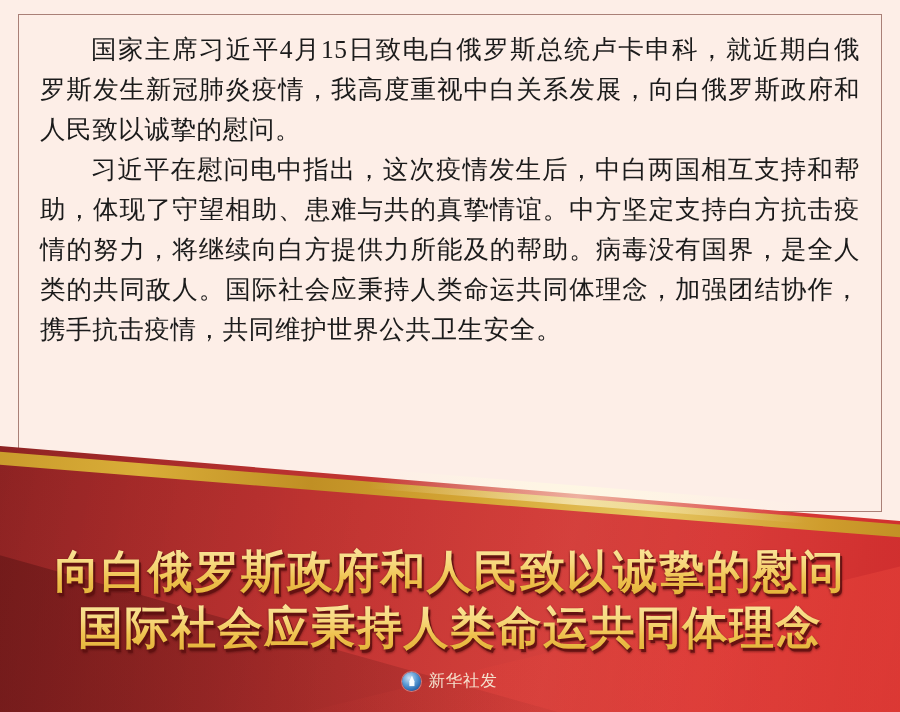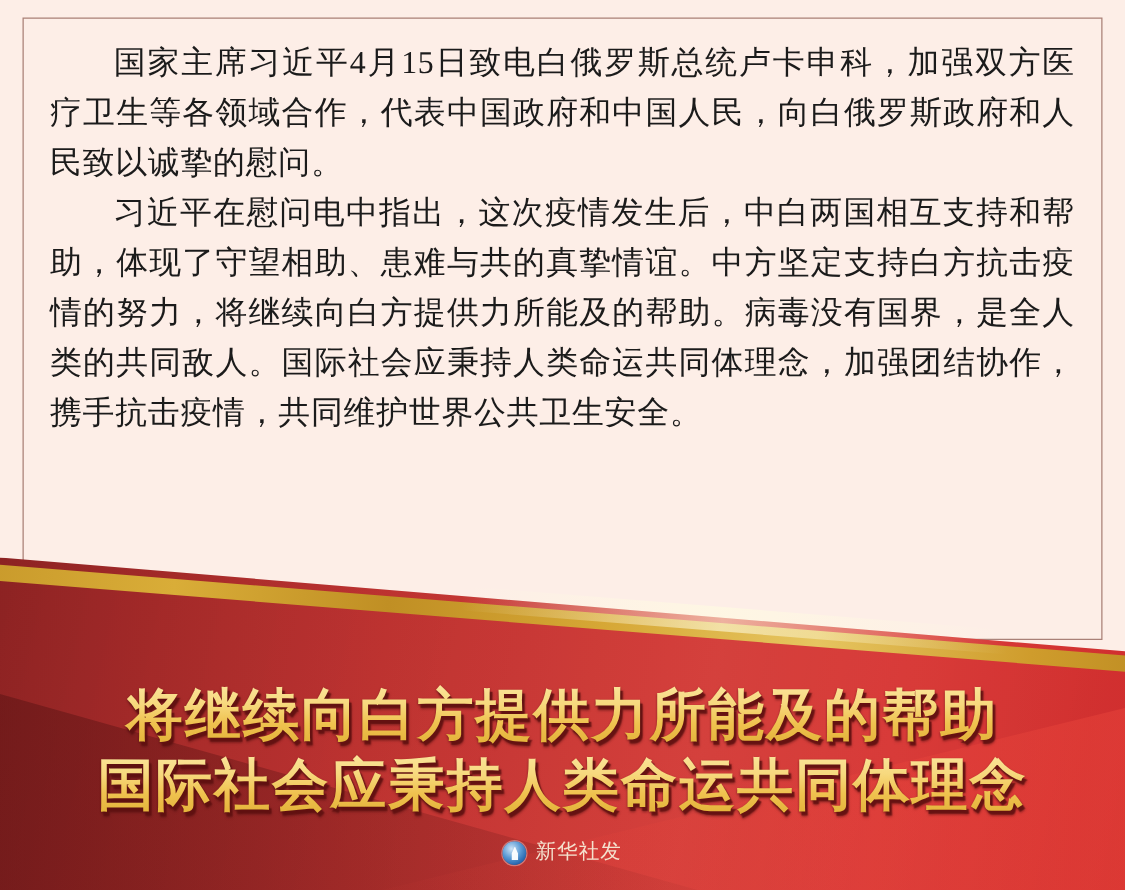--- a/index.html
+++ b/index.html
@@ -168,21 +168,21 @@
     white-space: nowrap;
   }
 
   
   .credit {
     position: absolute;
     left: 0;
     top: 238px;
     width: 900px;
     display: flex;
-    align-items: flex-end;
+    align-items: center;
     justify-content: center;
     gap: 7px;
   }
 
   .credit-mark {
     width: 19px;
     height: 19px;
     border-radius: 50%;
     background: radial-gradient(circle at 38% 32%, #cfe4f6 0%, #5b9bd5 42%, #1f5fa8 78%, #10427a 100%);
     display: inline-block;
@@ -212,37 +212,37 @@
 </head>
 <body>
 
 <div id="poster">
 
   <div class="paper"></div>
 
   <div class="paper-border"></div>
 
   <div class="article">
-    <p class="para">国家主席习近平4月15日致电白俄罗斯总统卢卡申科，加强双方医疗卫生等各领域合作，代表中国政府和中国人民，向白俄罗斯政府和人民致以诚挚的慰问。</p>
+    <p class="para">国家主席习近平4月15日致电白俄罗斯总统卢卡申科，就近期白俄罗斯发生新冠肺炎疫情，我高度重视中白关系发展，向白俄罗斯政府和人民致以诚挚的慰问。</p>
     <p class="para">习近平在慰问电中指出，这次疫情发生后，中白两国相互支持和帮助，体现了守望相助、患难与共的真挚情谊。中方坚定支持白方抗击疫情的努力，将继续向白方提供力所能及的帮助。病毒没有国界，是全人类的共同敌人。国际社会应秉持人类命运共同体理念，加强团结协作，携手抗击疫情，共同维护世界公共卫生安全。</p>
   </div>
 
   <div class="banner">
 
     <div class="banner-red"></div>
     <div class="banner-sheen-a"></div>
     <div class="banner-wedge-dark"></div>
     <div class="banner-wedge-light"></div>
 
     <div class="gold-upper"></div>
     <div class="gold-lower"></div>
     <div class="gold-glint"></div>
 
     <div class="headline">
-      <span class="headline-line">将继续向白方提供力所能及的帮助</span>
+      <span class="headline-line">向白俄罗斯政府和人民致以诚挚的慰问</span>
       <span class="headline-line">国际社会应秉持人类命运共同体理念</span>
     </div>
 
     <div class="credit">
       <span class="credit-mark"></span>
       <span class="credit-text">新华社发</span>
     </div>
 
   </div>
 </div>

